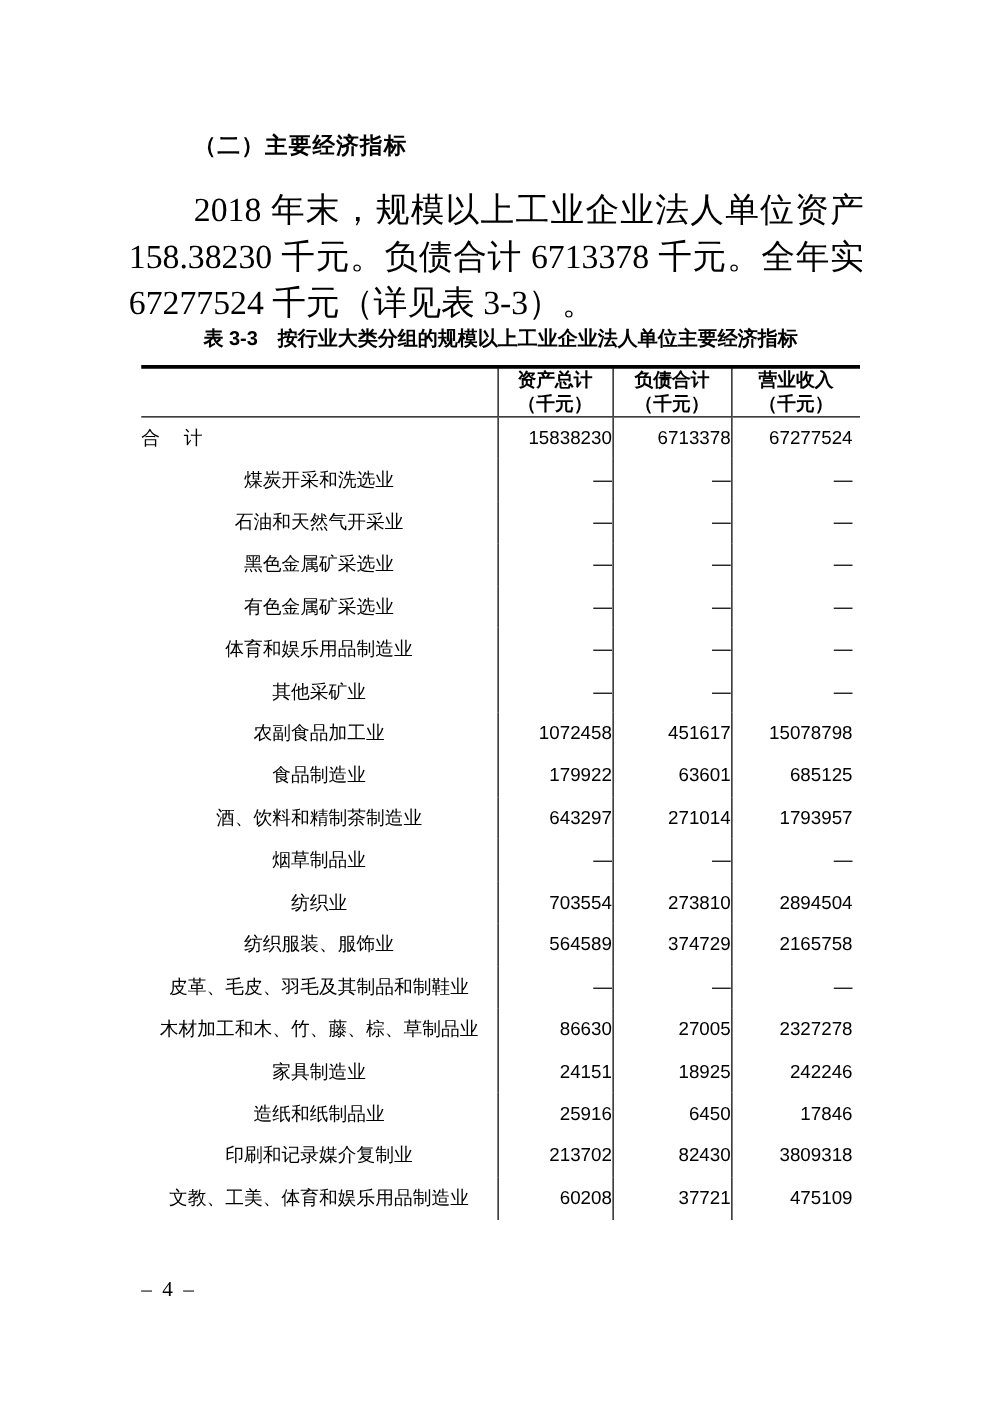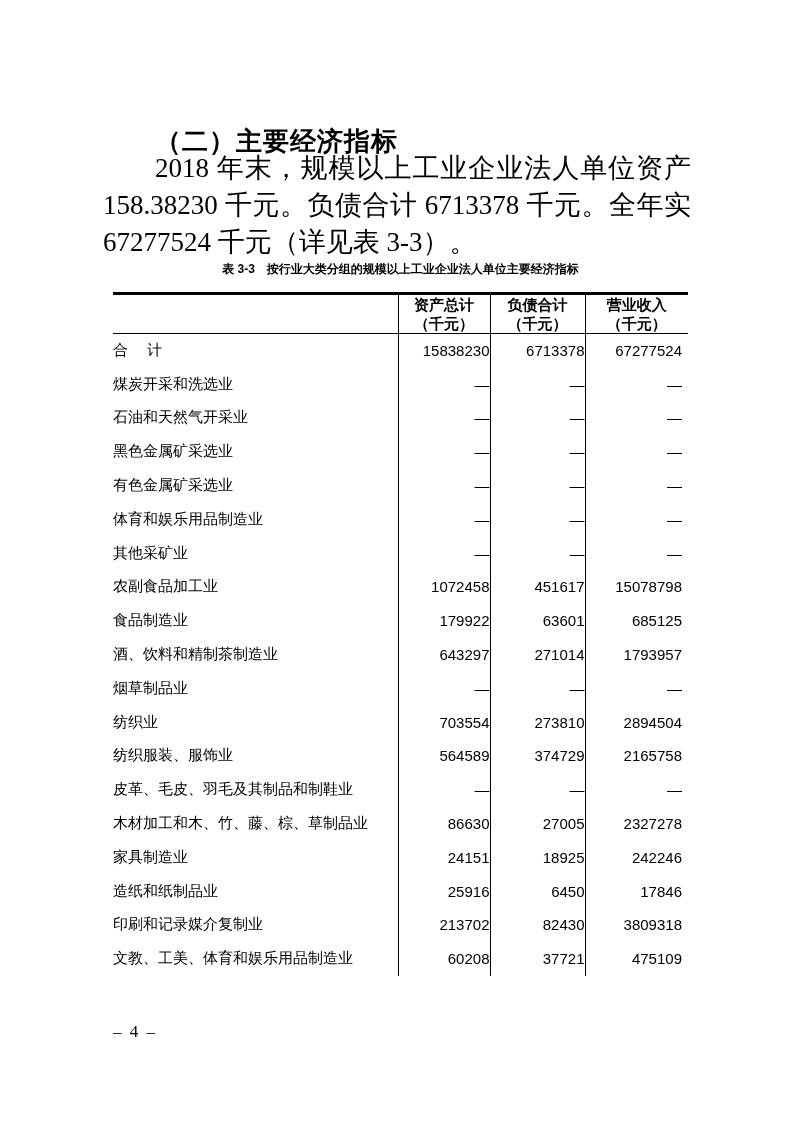--- a/index.html
+++ b/index.html
@@ -9,22 +9,22 @@
     width: 793px;
     height: 1122px;
     background: #ffffff;
     color: #000;
     font-family: "Liberation Serif", serif;
     overflow: hidden;
   }
   .section-heading {
     position: absolute;
     left: 155px;
-    top: 124px;
-    font-size: 26px;
+    top: 104px;
+    font-size: 18px;
     font-weight: bold;
     letter-spacing: 1px;
     font-family: Liberation Mono, monospace;
   }
   .para {
     position: absolute;
     left: 103px;
     top: 150px;
     width: 588px;
   }
@@ -42,21 +42,21 @@
   }
   .pline.indent { text-indent: 52px; }
   .tbl-title {
     position: absolute;
     left: 113px;
     top: 261px;
     width: 575px;
     text-align: center;
     font-family: "Liberation Sans", sans-serif;
     font-weight: bold;
-    font-size: 12px;
+    font-size: 16px;
   }
   table.econ {
     position: absolute;
     left: 113px;
     top: 292px;
     width: 575px;
     border-collapse: collapse;
     table-layout: fixed;
     border-top: 3px solid #000;
   }
@@ -71,21 +71,21 @@
     padding: 0;
   }
   .c-head, .c-num { border-left: 1px solid #000; }
   table.econ tbody td {
     height: 33.8px;
     font-size: 15px;
     vertical-align: middle;
     padding: 0;
   }
   td.c-label {
-    text-align: left;
+    text-align: center;
     padding-left: 7px;
     font-family: "Liberation Serif", serif;
   }
   td.c-label.center {
     text-align: left;
     padding-left: 0;
     letter-spacing: 2px;
   }
   td.c-num {
     text-align: right;

